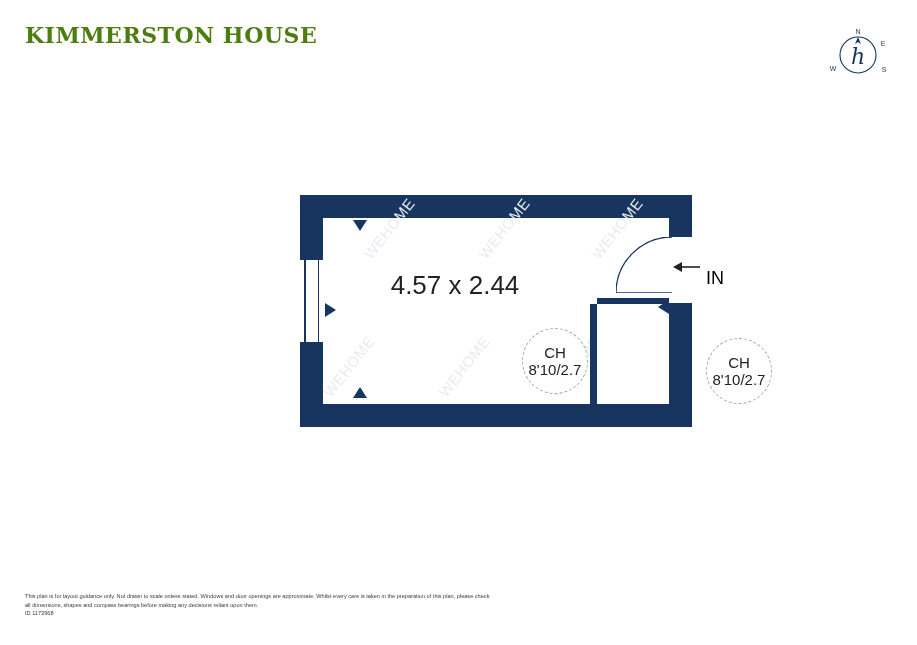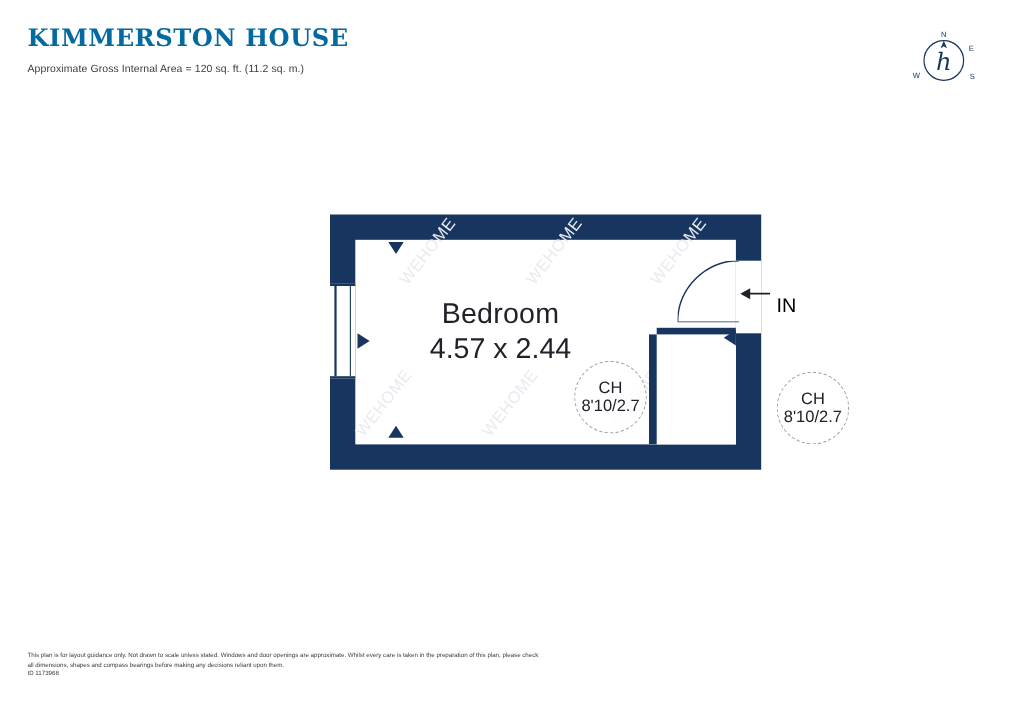--- a/index.html
+++ b/index.html
@@ -20,21 +20,21 @@
   .header {
     position: absolute;
     left: 25px;
     top: 22px;
   }
   .title {
     font-family: "DejaVu Serif", serif;
     font-weight: bold;
     font-size: 22px;
     letter-spacing: 0.5px;
-    color: #0369a1;
+    color: #4d7c0f;
     margin: 0;
     white-space: nowrap;
   }
   .subtitle {
     font-size: 9.5px;
     color: #3b3b3b;
     margin-top: 9px;
     letter-spacing: 0.1px;
   }
 
@@ -278,21 +278,20 @@
     font-size: 5.6px;
     line-height: 1.55;
     color: #3b3b3b;
   }
 </style>
 </head>
 <body>
 
 <div class="header">
   <h1 class="title">KIMMERSTON HOUSE</h1>
-  <div class="subtitle">Approximate Gross Internal Area = 120 sq. ft. (11.2 sq. m.)</div>
 </div>
 
 <div class="compass">
   <svg width="62" height="62" viewBox="0 0 62 62">
     <circle cx="31" cy="33" r="18" fill="none" stroke="#17355f" stroke-width="1.1"></circle>
     <path d="M31 15 L34 22 L31 20 L28 22 Z" fill="#17355f"></path>
     <text x="31" y="12" font-size="7" fill="#17355f" text-anchor="middle" font-family="Liberation Sans, sans-serif">N</text>
     <text x="56" y="24" font-size="7" fill="#17355f" text-anchor="middle" font-family="Liberation Sans, sans-serif">E</text>
     <text x="57" y="50" font-size="7" fill="#17355f" text-anchor="middle" font-family="Liberation Sans, sans-serif">S</text>
     <text x="6" y="49" font-size="7" fill="#17355f" text-anchor="middle" font-family="Liberation Sans, sans-serif">W</text>
@@ -323,21 +322,20 @@
     <path d="M56 0 A56 56 0 0 0 0 56" fill="none" stroke="#17355f" stroke-width="1.3"></path>
     <line x1="0" y1="56" x2="56" y2="56" stroke="#17355f" stroke-width="1.3"></line>
   </svg>
 
   <div class="marker marker-down" style="left:353px; top:220px;"></div>
   <div class="marker marker-up" style="left:353px; top:387px;"></div>
   <div class="marker marker-right" style="left:325px; top:303px;"></div>
   <div class="marker marker-left" style="left:658px; top:300px;"></div>
 
   <div class="room-label">
-    <div class="room-name">Bedroom</div>
     <div class="room-dims-m">4.57 x 2.44</div>
   </div>
 
   <div class="ch-bubble ch-plan">
     <span class="ch-label">CH</span>
     <span class="ch-value">8'10/2.7</span>
   </div>
 
   <svg class="in-arrow" viewBox="0 0 28 18">
     <line x1="27" y1="9" x2="6" y2="9" stroke="#20222a" stroke-width="1.6"></line>

